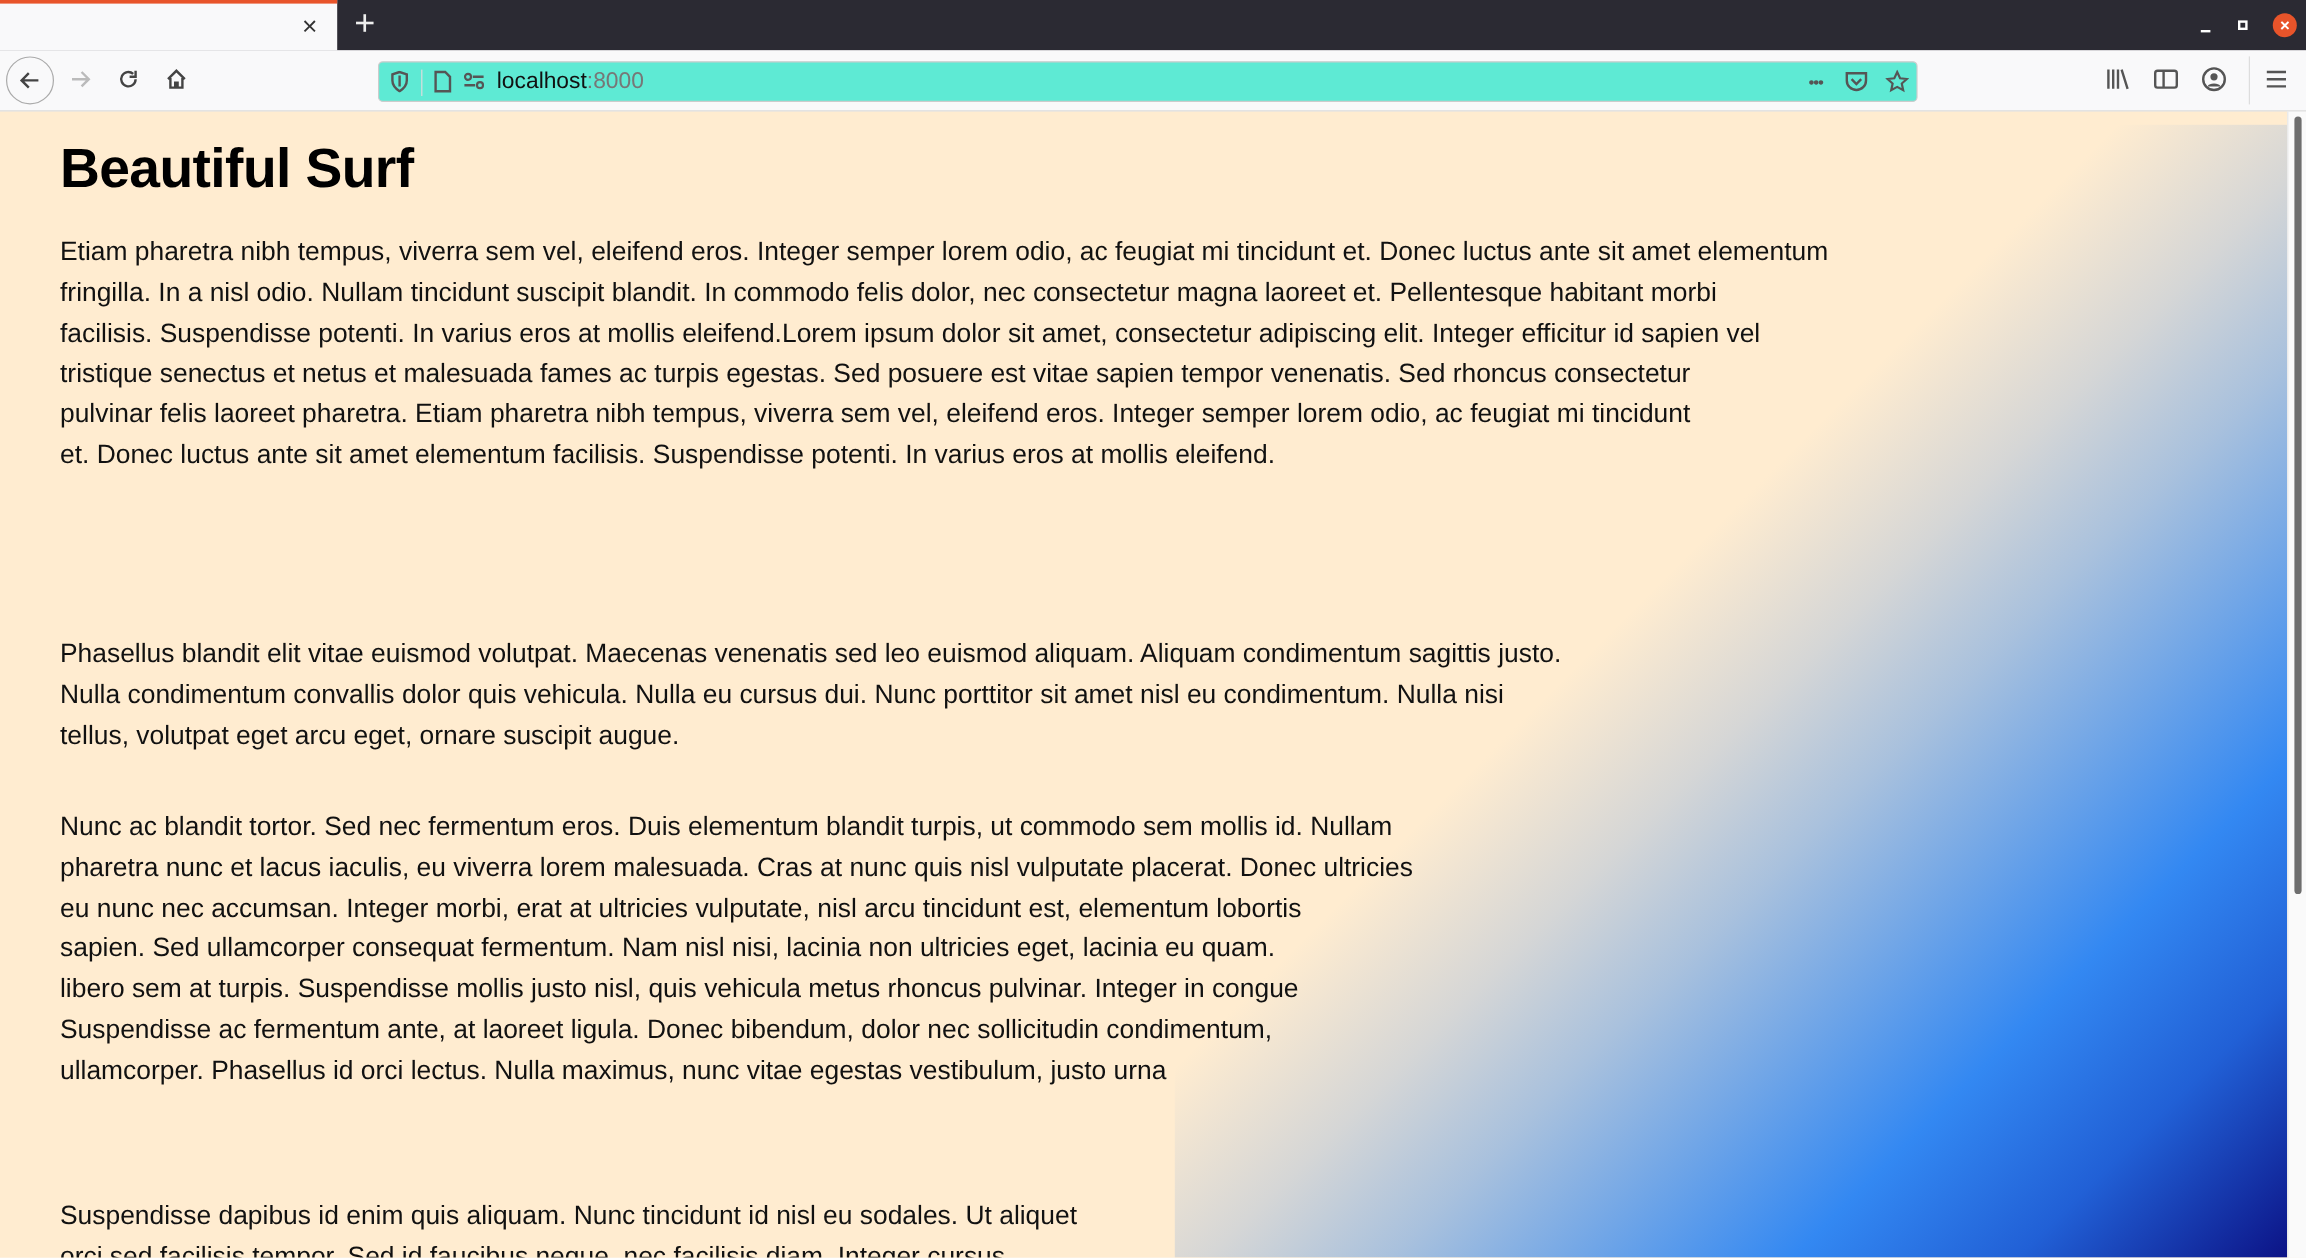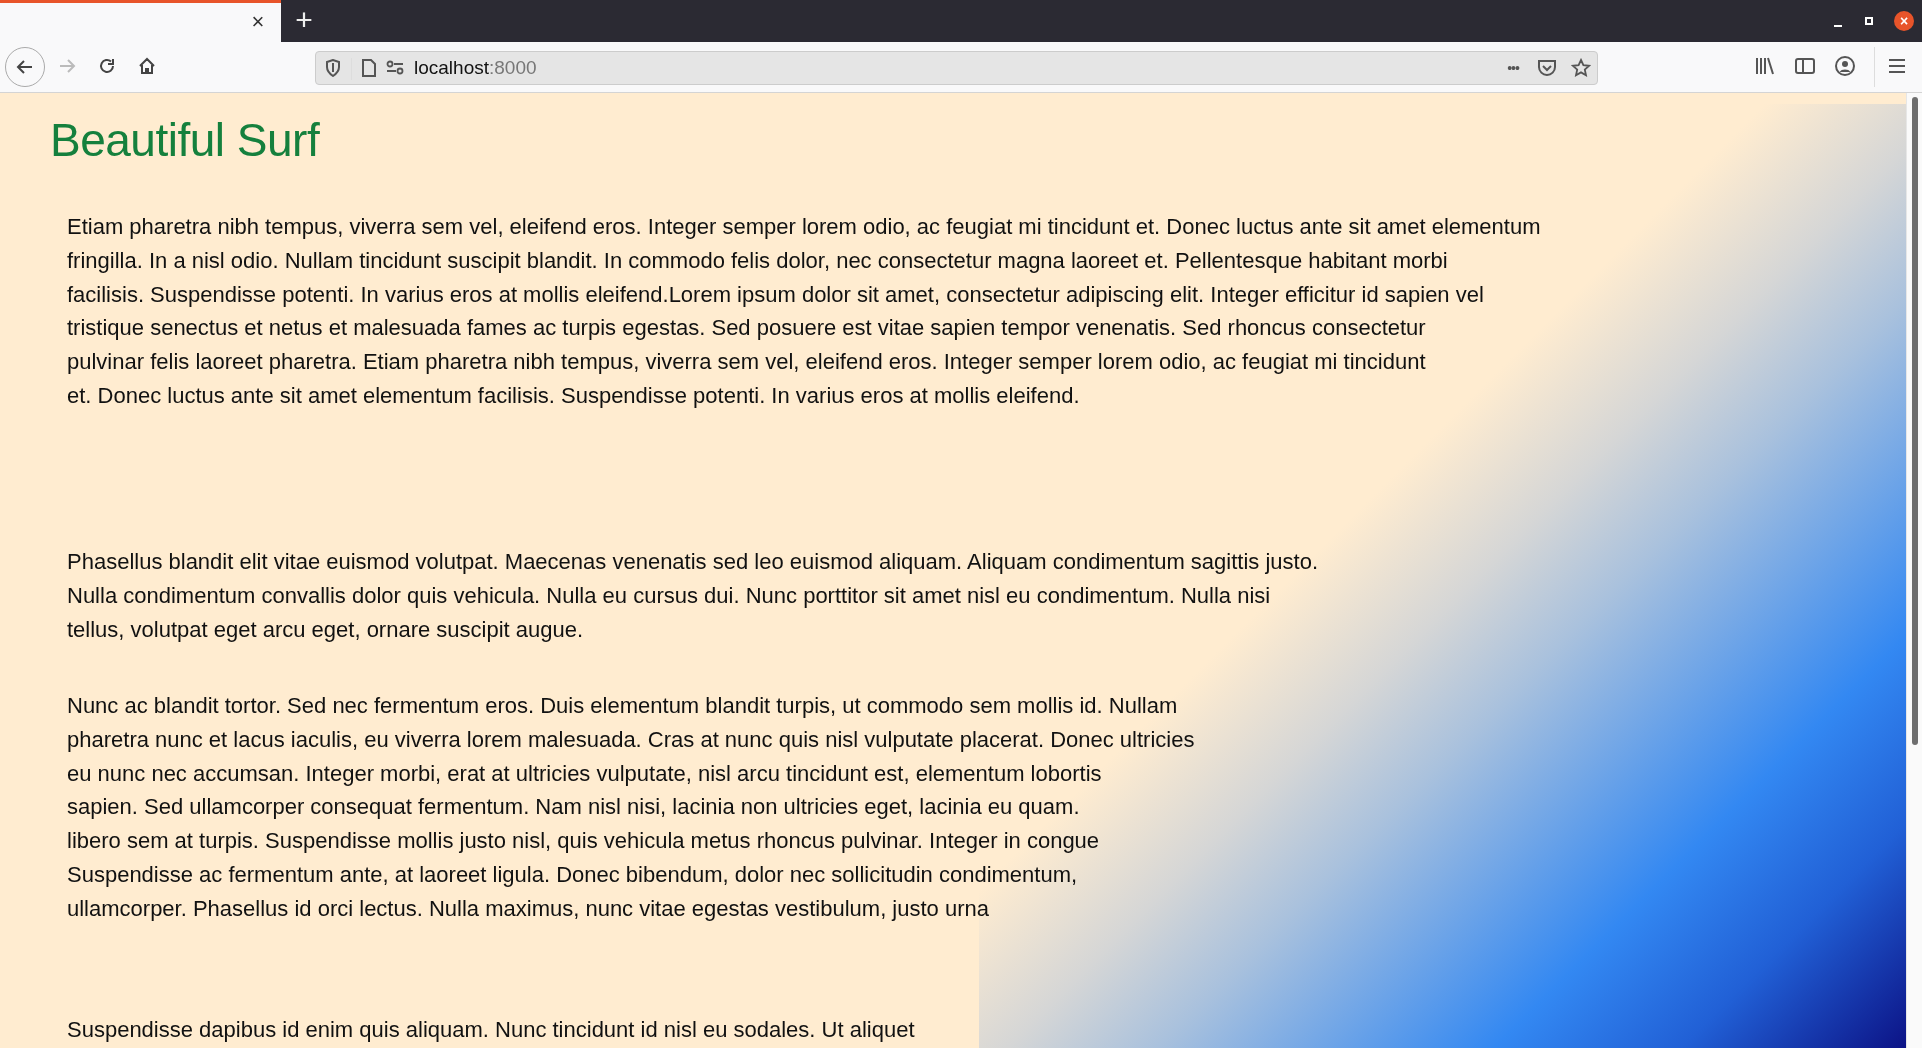--- a/index.html
+++ b/index.html
@@ -9,34 +9,34 @@
   .newtab{position:absolute;left:290px;top:6px;width:28px;height:28px;color:#eee;font-size:30px;line-height:28px;text-align:center;}
   .winctl{position:absolute;top:12px;width:18px;height:18px;}
   .win-min{left:1830px;}
   .win-min::after{content:"";position:absolute;left:4px;bottom:3px;width:8px;height:2px;background:#fff;}
   .win-max{left:1860px;}
   .win-max::after{content:"";position:absolute;left:5px;top:5px;width:4px;height:4px;border:2px solid #fff;}
   .win-close{left:1894px;top:11px;width:20px;height:20px;border-radius:50%;background:#e8542a;color:#fff;font-size:14px;line-height:20px;text-align:center;font-weight:bold;}
   .toolbar{position:absolute;left:0;top:42px;width:1922px;height:50px;background:#f9f9fa;border-bottom:1px solid #d4d4d4;}
   .tbtn{position:absolute;top:7px;width:34px;height:34px;display:flex;align-items:center;justify-content:center;color:#444;}
   .back{left:5px;top:5px;width:40px;height:40px;border:1px solid #aaa;border-radius:50%;box-sizing:border-box;}
-  .urlbar{position:absolute;left:315px;top:9px;width:1283px;height:34px;background:#e5e5e5;border:1px solid #ccc;border-radius:4px;box-sizing:border-box;}
+  .urlbar{position:absolute;left:315px;top:9px;width:1283px;height:34px;background:#5eead4;border:1px solid #ccc;border-radius:4px;box-sizing:border-box;}
   .url-text{position:absolute;left:98px;top:5px;font-size:19px;color:#111;}
   .url-port{color:#777;}
   .url-sep{position:absolute;left:35px;top:6px;width:1px;height:22px;background:#ddd;}
   .uicon{position:absolute;top:5px;width:22px;height:22px;display:flex;align-items:center;justify-content:center;}
   .tb-sep{position:absolute;left:1874px;top:5px;width:1px;height:40px;background:#ddd;}
   .content{position:absolute;left:0;top:93px;width:1906px;height:955px;background:#ffecd0;overflow:hidden;}
   .gradient{position:absolute;left:979px;top:11px;width:927px;height:944px;
     background:linear-gradient(135deg,#ffecd0 0%,#ffecd0 42%,#d5d6d6 52%,#a9c1dd 60%,#3388f2 78%,#2160d6 88%,#0c1386 100%);}
   .scrollbar{position:absolute;left:1906px;top:93px;width:16px;height:955px;background:#fafafa;border-left:1px solid #e6e6e6;box-sizing:border-box;}
   .thumb{position:absolute;left:5px;top:4px;width:6px;height:648px;background:#6e6e6e;border-radius:3px;}
   .page{position:absolute;left:50px;top:0;width:1830px;color:#111;}
-  h1{margin:0;position:absolute;top:20px;left:0;font-size:46px;font-weight:normal;letter-spacing:-0.5px;color:#15803d;white-space:nowrap;}
-  .para{position:absolute;left:0;font-size:22px;line-height:33.8px;white-space:nowrap;margin:17px;}
+  h1{margin:0;position:absolute;top:20px;left:0;font-size:46px;font-weight:bold;letter-spacing:-0.5px;color:#000000;white-space:nowrap;}
+  .para{position:absolute;left:0;font-size:22px;line-height:33.8px;white-space:nowrap;margin:0;}
   .para span{display:block;}
 </style>
 </head>
 <body>
 
 <div class="titlebar">
   <div class="tab">
     <span></span>
     <div class="tab-close">×</div>
   </div>

